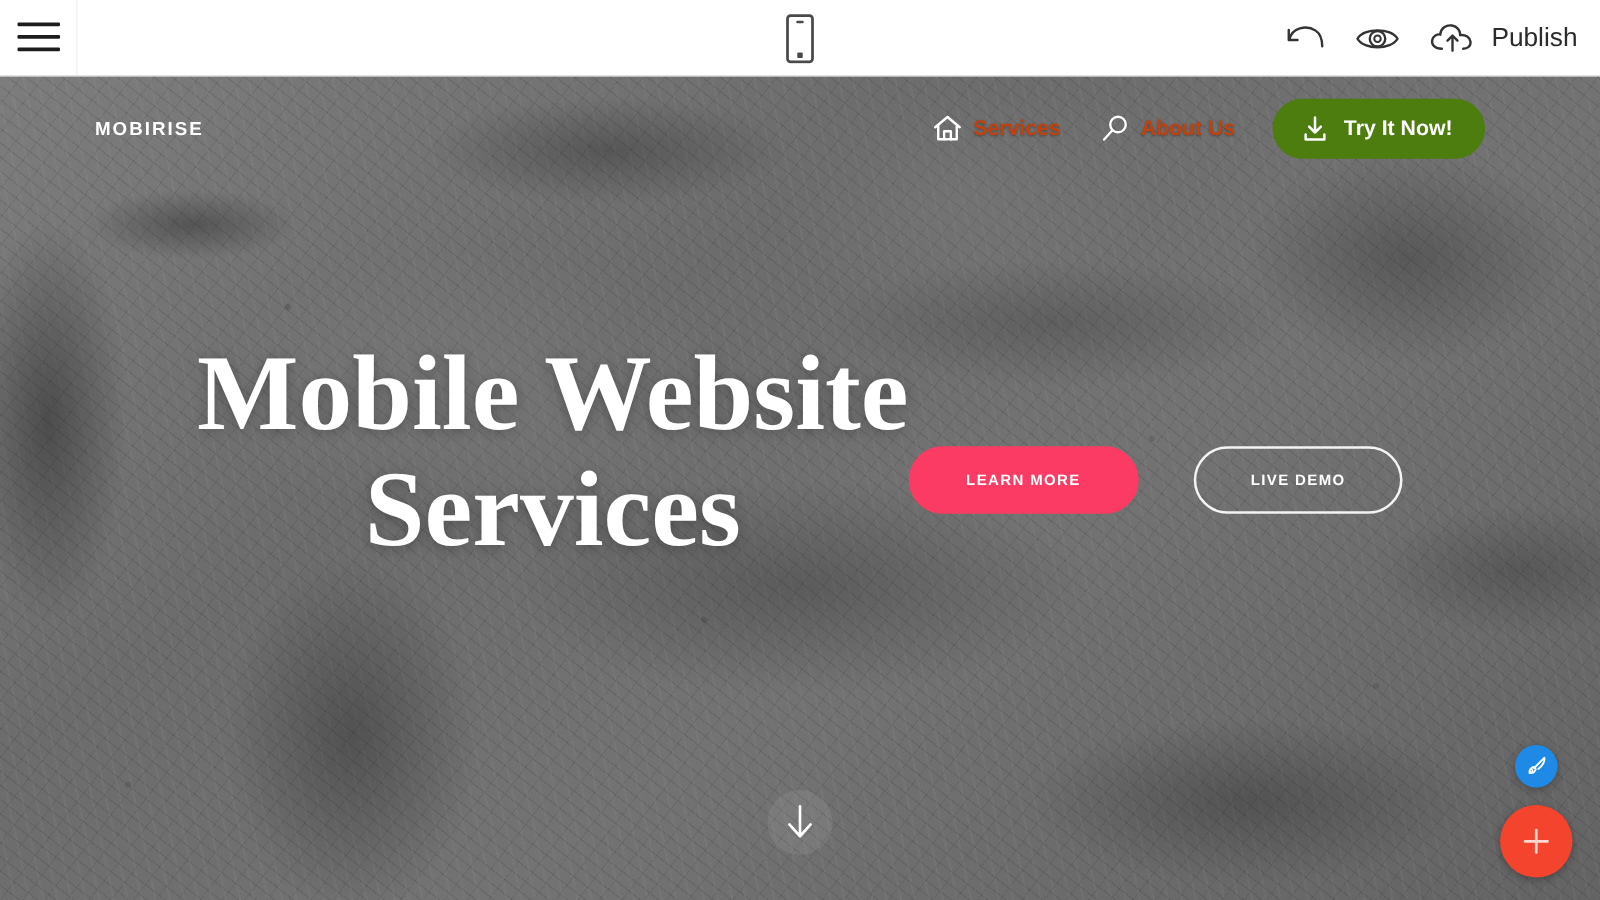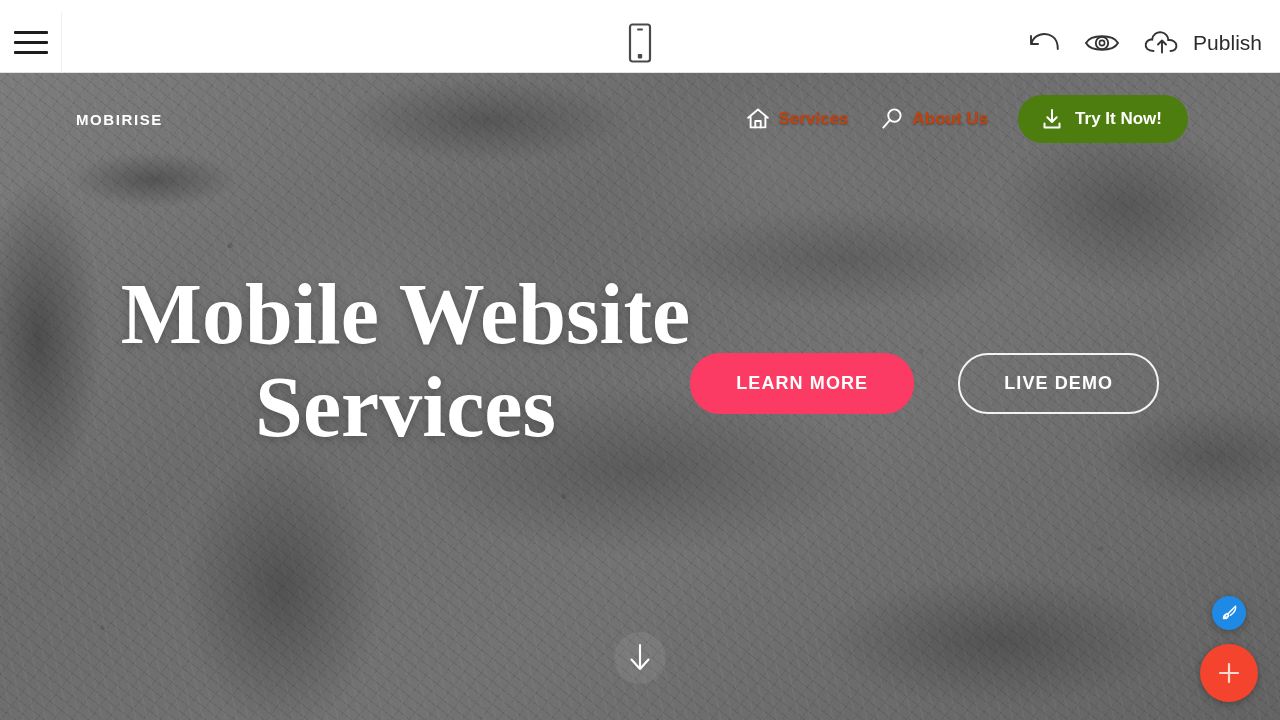--- a/index.html
+++ b/index.html
@@ -5,25 +5,25 @@
 <style>
   * { margin:0; padding:0; box-sizing:border-box; }
   html, body {
     width:1280px; height:720px; overflow:hidden;
     font-family:"Liberation Sans", sans-serif;
     background:#fff;
   }
 
   
   .editor-bar{
-    position:absolute; top:12px; left:0;
+    position:absolute; top:0; left:0;
     width:1280px; height:61px;
     background:#ffffff;
     border-bottom:1px solid #e2e2e2;
-    display:flex; align-items:flex-start;
+    display:flex; align-items:flex-end;
     z-index:50;
   }
   .hamburger{
     width:62px; height:61px;
     display:flex; flex-direction:column; justify-content:center;
     align-items:center; gap:7px; cursor:pointer;
     border-right:1px solid #f0f0f0;
   }
   .hamburger span{ display:block; width:34px; height:3px; background:#1c1c1c; border-radius:1px;}
 
@@ -78,21 +78,21 @@
       radial-gradient(circle at 8% 86%, rgba(0,0,0,.16) 0 2px, transparent 3px);
     opacity:.8;
   }
   .hero-overlay{
     position:absolute; inset:0;
     background:rgba(40,40,40,.30);
   }
 
   
   .site-nav{
-    position:absolute; top:16px; left:0; width:1280px; height:84px;
+    position:absolute; top:0; left:0; width:1280px; height:84px;
     display:flex; align-items:center; z-index:10;
   }
   .brand{
     margin-left:76px;
     color:#ffffff; font-size:15px; font-weight:bold;
     letter-spacing:1.6px;
   }
   .nav-right{
     margin-left:auto; margin-right:92px;
     display:flex; align-items:center; gap:30px;
@@ -120,21 +120,21 @@
     font-family:"Liberation Serif", "DejaVu Serif", serif;
     color:#ffffff; font-size:86px; line-height:1.08;
     font-weight:bold; text-align:center;
     max-width:700px;
     text-shadow:0 2px 10px rgba(0,0,0,.28);
   }
   .hero-actions{
     margin-top:46px; display:flex; align-items:center; gap:44px;
   }
   .btn{
-    font-size:18px; font-weight:bold; letter-spacing:1.1px;
+    font-size:12px; font-weight:bold; letter-spacing:1.1px;
     border-radius:30px; cursor:pointer; text-align:left;
   }
   .btn-primary{
     background:#fb3b63; color:#ffffff;
     padding:18px 44px; border:2px solid #fb3b63;
   }
   .btn-ghost{
     background:transparent; color:#ffffff;
     padding:18px 44px; border:2px solid rgba(255,255,255,.92);
   }

